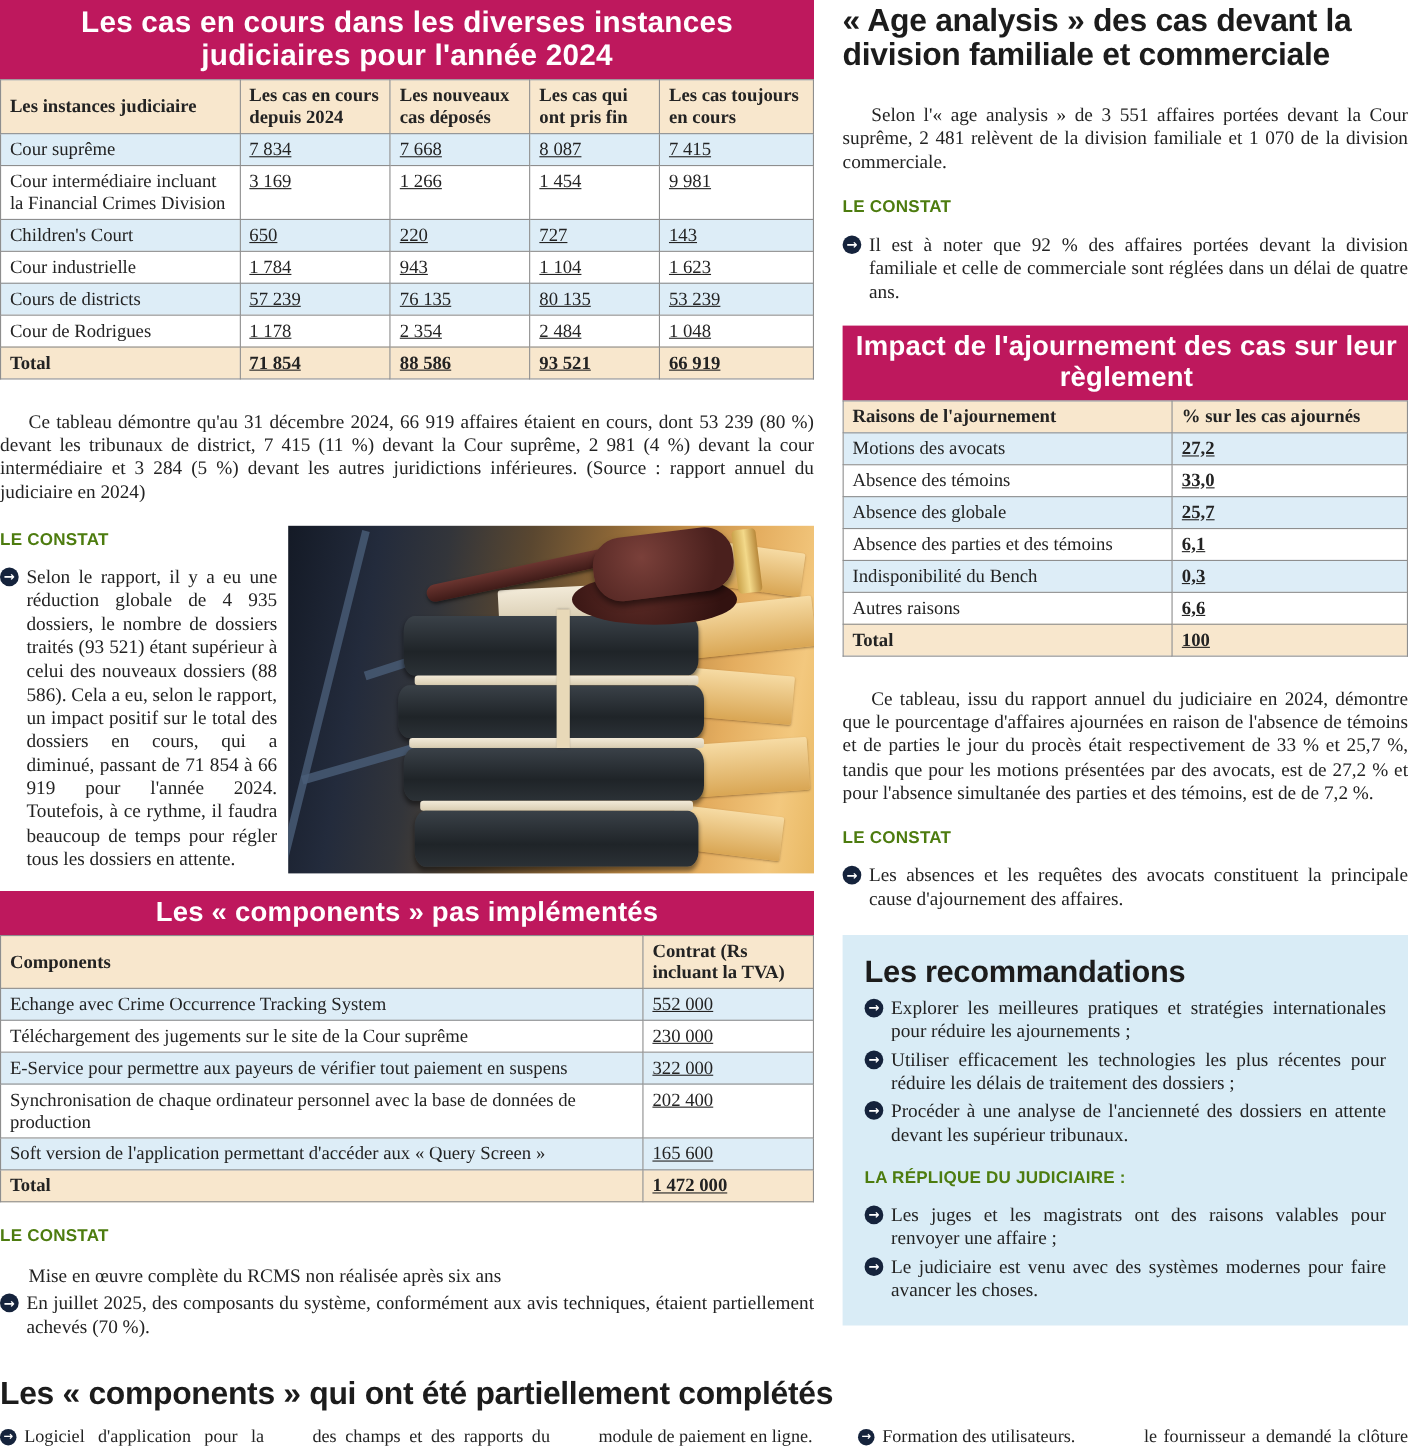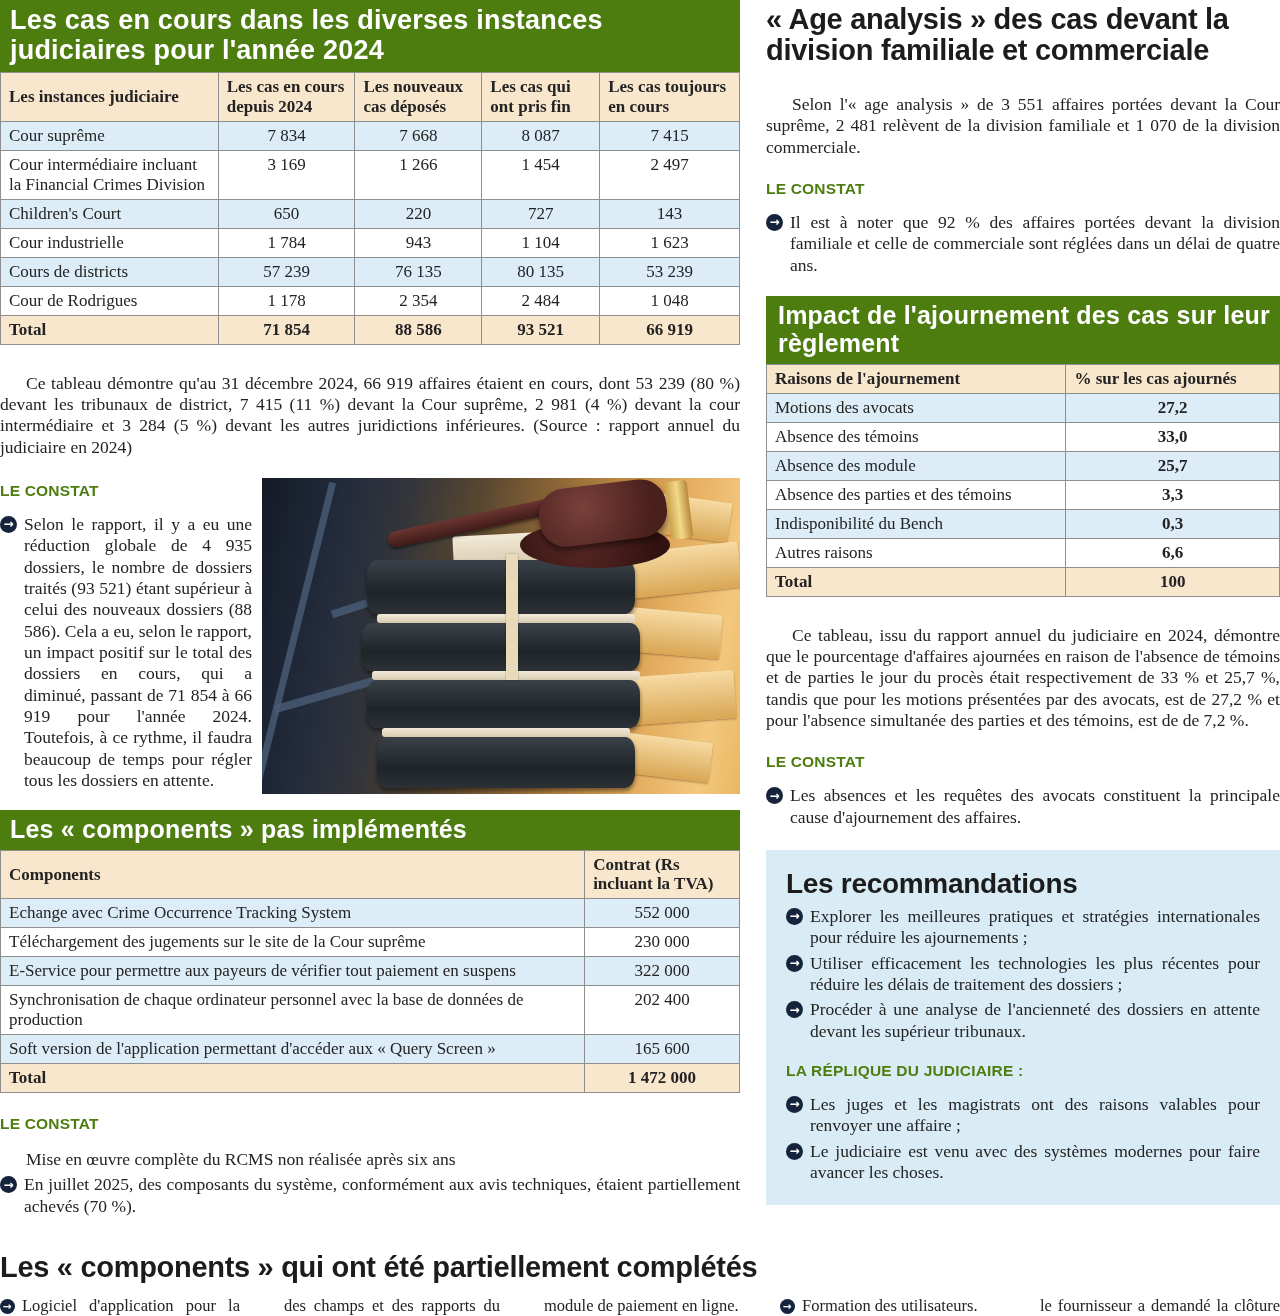--- a/index.html
+++ b/index.html
@@ -6,33 +6,33 @@
   body { background:#fff; }
   .page {
     position:relative; width:1280px; height:1316px; margin:0 auto;
     background:#fff; overflow:hidden;
     font-family:"Liberation Serif", serif; color:#232323;
   }
   .top-grid { display:grid; grid-template-columns:740px 514px; column-gap:26px; }
 
   
   .band {
-    background:#4d7c0f; color:#fff; 
+    background:#be185d; color:#fff; text-align:center;
     font-family:"Liberation Sans", sans-serif; font-weight:bold;
     padding:5px 10px 7px; line-height:1.12; letter-spacing:.2px;
   }
   .band-lg { font-size:27px; }
   .band-md { font-size:25px; }
 
   
   table { border-collapse:collapse; width:100%; font-size:17px; }
   th, td { border:1px solid #8e8e8e; padding:4px 8px; vertical-align:middle; }
   thead th { background:#f8e7cd; font-weight:bold; text-align:left; line-height:1.15; }
   thead th:first-child { text-align:left; }
-  td.num { text-align:center; white-space:nowrap; }
+  td.num { white-space:nowrap;text-decoration:underline; }
   tr.alt td { background:#ddedf7; }
   tr.total td { background:#f8e7cd; font-weight:bold; }
   .t3 td.num { font-weight:bold; }
 
   
   .para { font-size:17.5px; line-height:1.22; text-align:justify; margin-top:28px; }
   .para .indent { display:inline-block; width:26px; }
   .constat {
     font-family:"Liberation Sans", sans-serif; font-weight:bold;
     font-size:15.5px; color:#4d7c0f; letter-spacing:.2px; margin-top:22px;
@@ -122,21 +122,21 @@
             <td class="num">7 834</td>
             <td class="num">7 668</td>
             <td class="num">8 087</td>
             <td class="num">7 415</td>
           </tr>
           <tr>
             <td>Cour intermédiaire incluant la Financial Crimes Division</td>
             <td class="num" style="vertical-align:top">3 169</td>
             <td class="num" style="vertical-align:top">1 266</td>
             <td class="num" style="vertical-align:top">1 454</td>
-            <td class="num" style="vertical-align:top">2 497</td>
+            <td class="num" style="vertical-align:top">9 981</td>
           </tr>
           <tr class="alt">
             <td>Children's Court</td>
             <td class="num">650</td>
             <td class="num">220</td>
             <td class="num">727</td>
             <td class="num">143</td>
           </tr>
           <tr>
             <td>Cour industrielle</td>
@@ -285,26 +285,26 @@
         <tbody>
           <tr class="alt">
             <td>Motions des avocats</td>
             <td class="num">27,2</td>
           </tr>
           <tr>
             <td>Absence des témoins</td>
             <td class="num">33,0</td>
           </tr>
           <tr class="alt">
-            <td>Absence des module</td>
+            <td>Absence des globale</td>
             <td class="num">25,7</td>
           </tr>
           <tr>
             <td>Absence des parties et des témoins</td>
-            <td class="num">3,3</td>
+            <td class="num">6,1</td>
           </tr>
           <tr class="alt">
             <td>Indisponibilité du Bench</td>
             <td class="num">0,3</td>
           </tr>
           <tr>
             <td>Autres raisons</td>
             <td class="num">6,6</td>
           </tr>
           <tr class="total">

